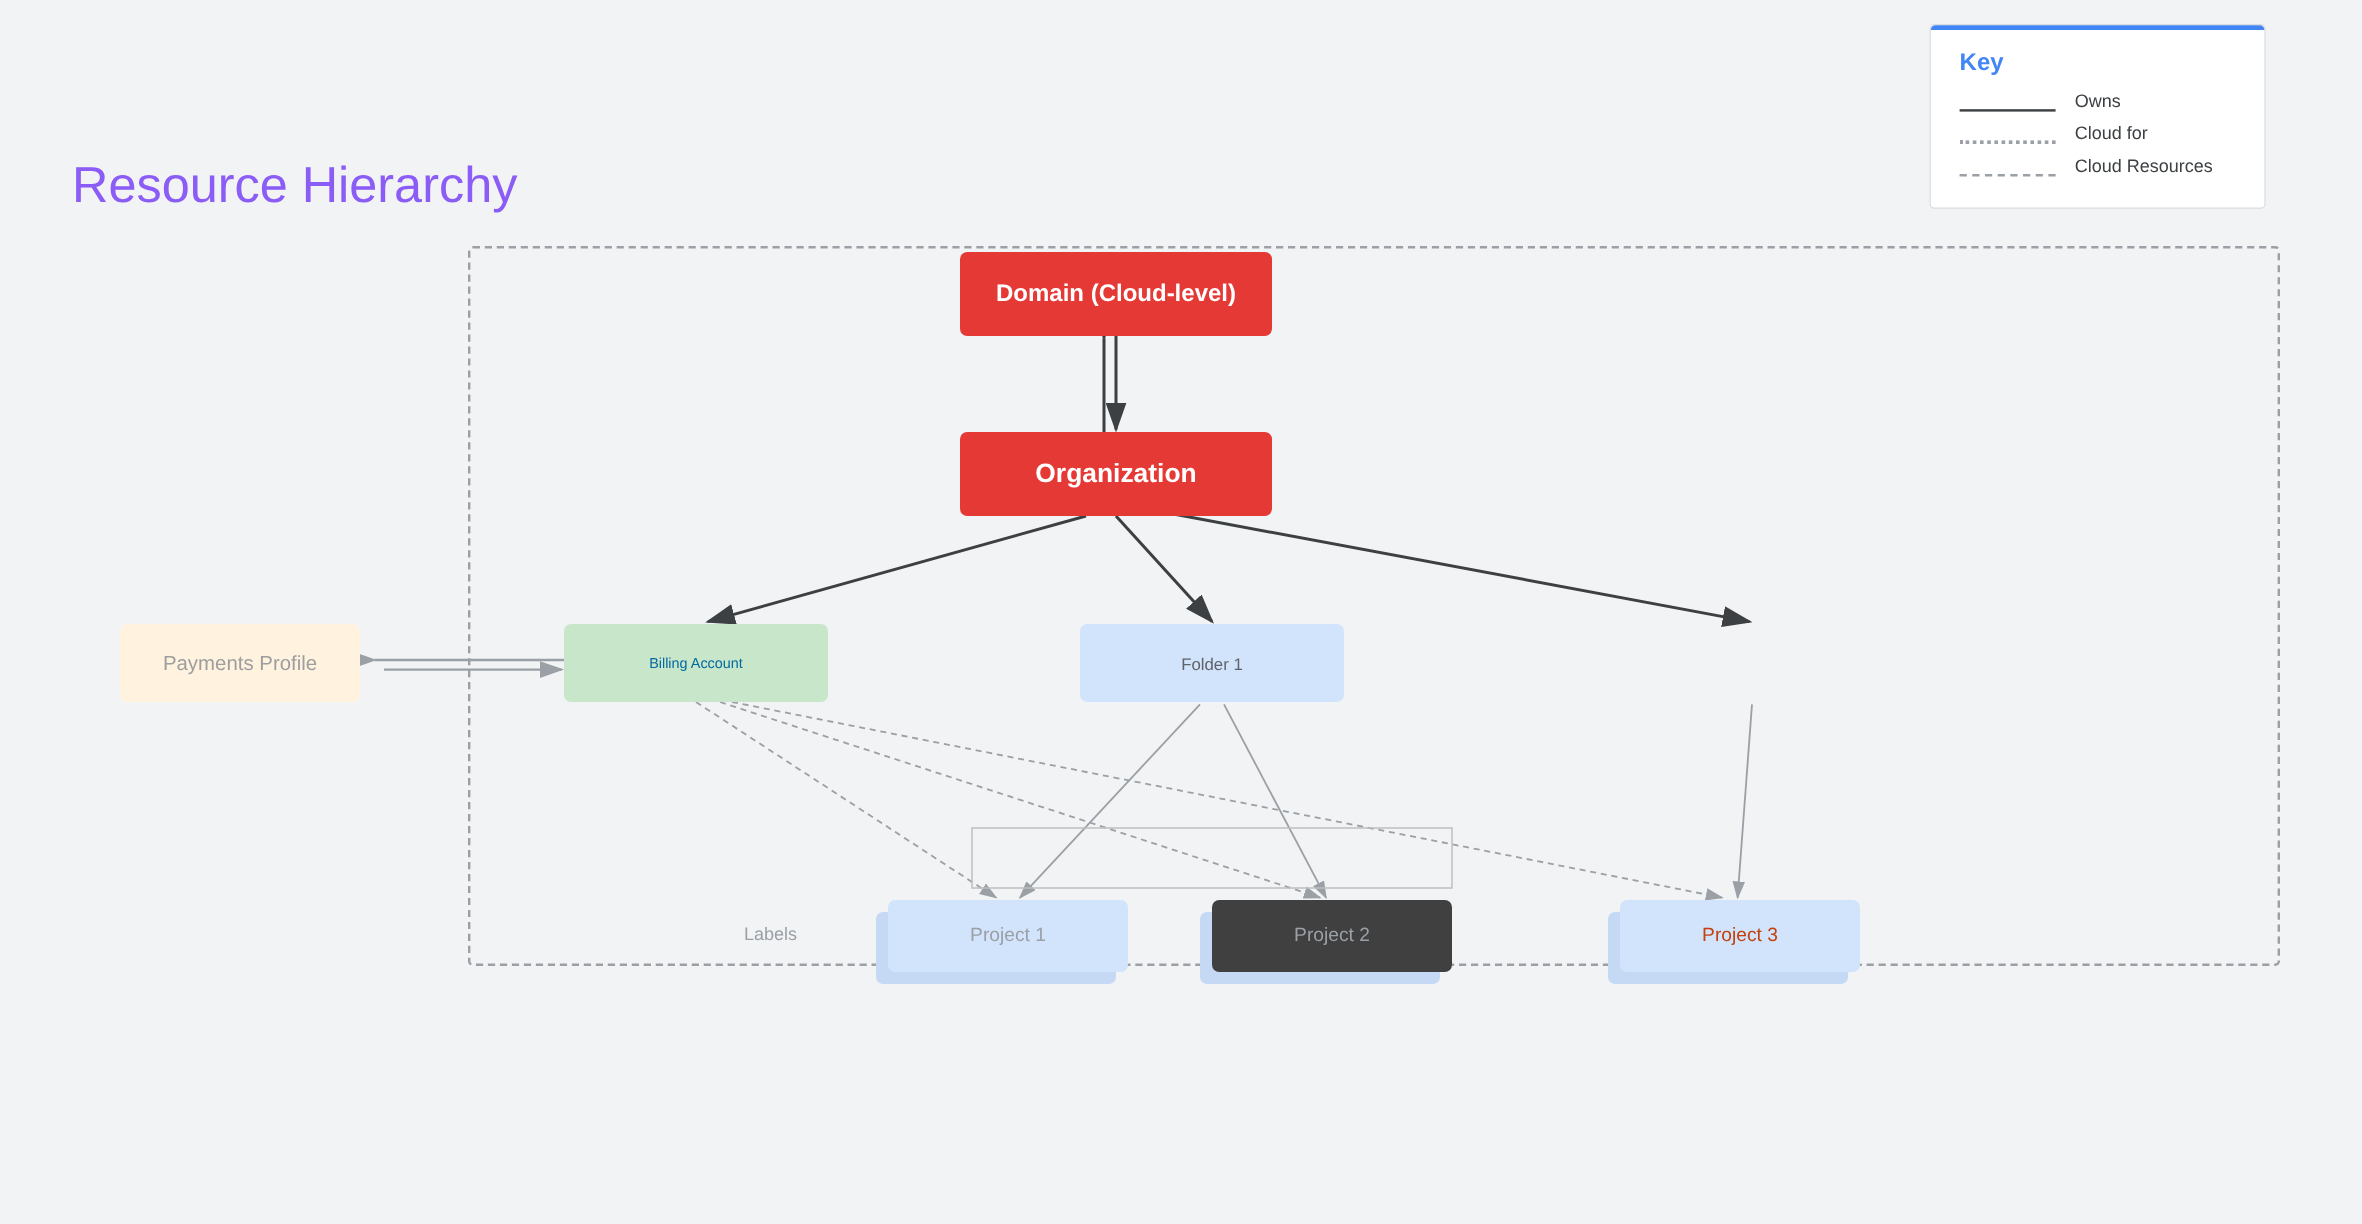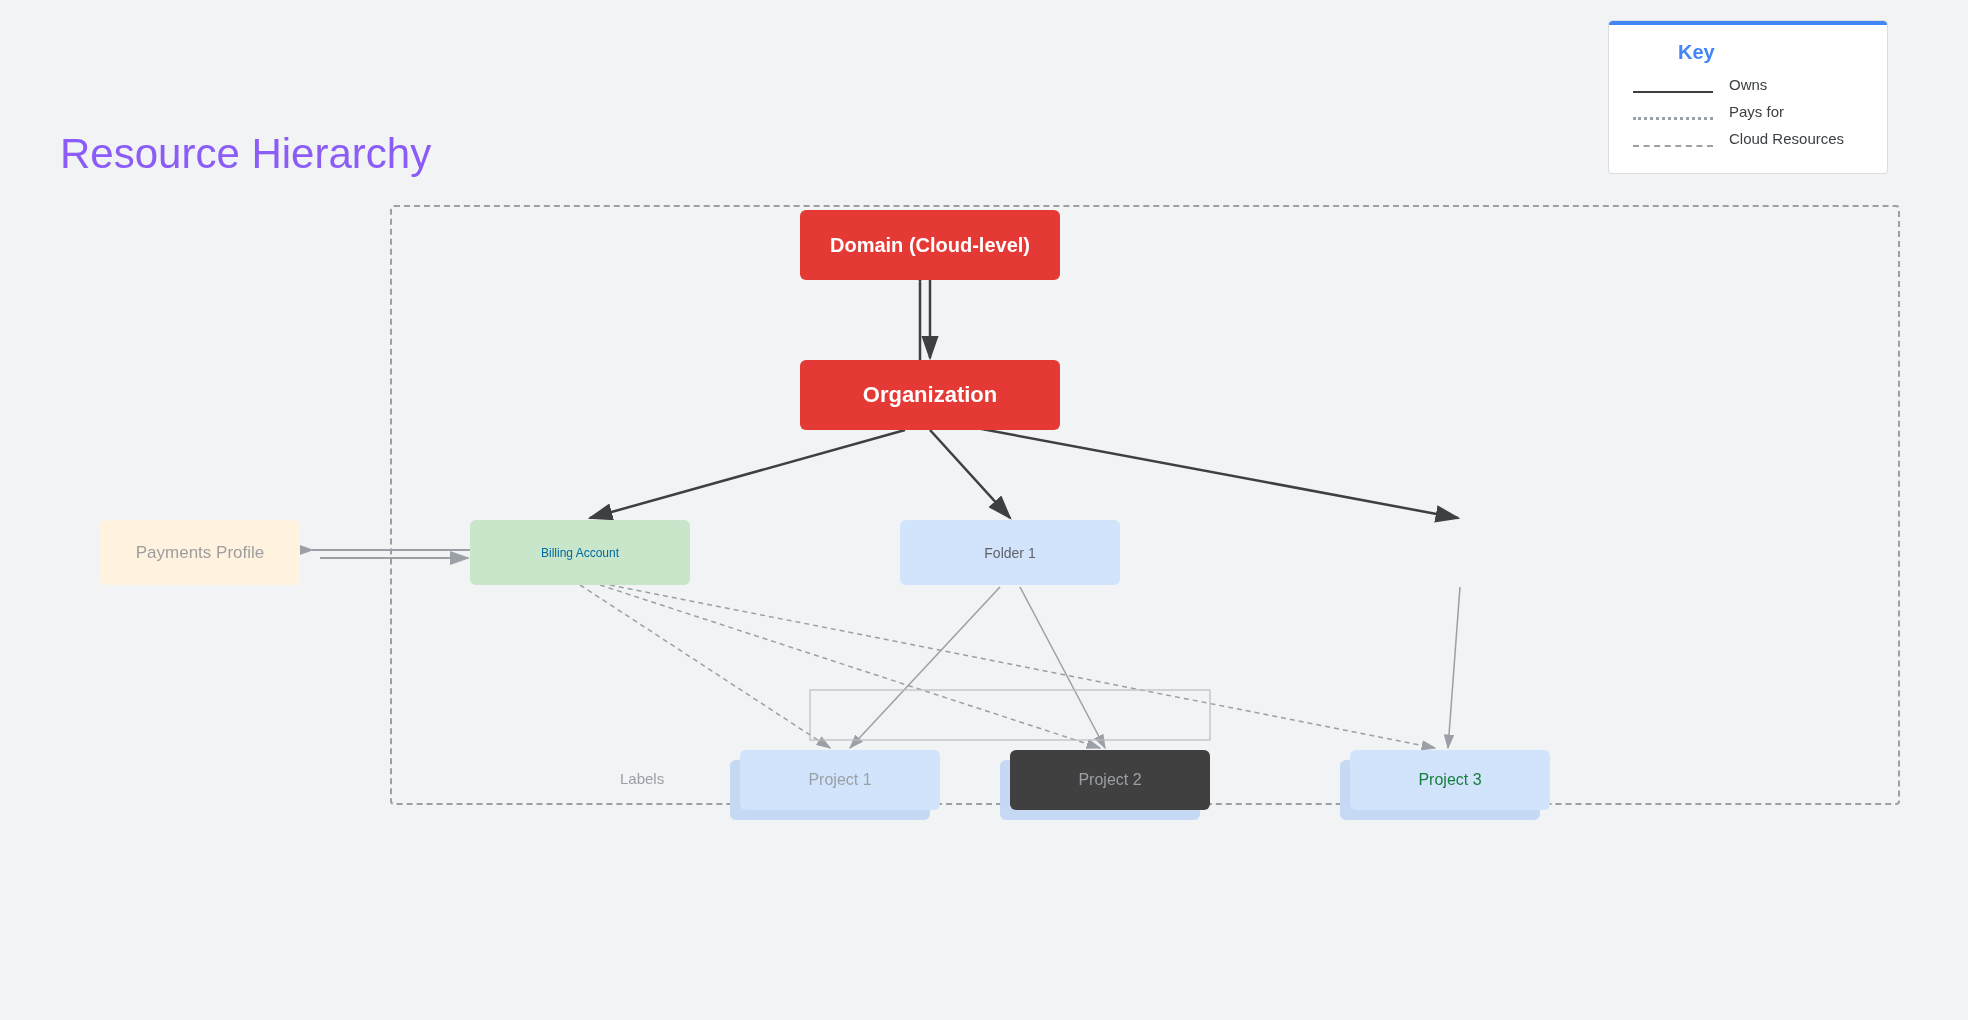--- a/index.html
+++ b/index.html
@@ -38,21 +38,20 @@
       height: 4px;
       background: #4285f4;
       border-radius: 4px 4px 0 0;
     }
     .key-title {
       color: #4285f4;
       font-size: 20px;
       font-weight: 700;
       margin-bottom: 12px;
       margin-top: 4px;
-      margin-left: 45px;
     }
     .key-row {
       display: flex;
       align-items: flex-end;
       margin-bottom: 10px;
       gap: 16px;
     }
     .key-line-solid {
       width: 80px;
       height: 2px;
@@ -184,21 +183,21 @@
       width: 200px;
       height: 60px;
       top: 710px;
       left: 960px;
       border-radius: 6px;
       position: absolute;
       z-index: 0;
     }
     .node-project3 {
       background: #d2e3fc;
-      color: #15803d;
+      color: #c2410c;
       font-size: 16px;
       width: 200px;
       height: 60px;
       top: 700px;
       left: 1310px;
     }
     .node-project3-back {
       background: #c5d9f5;
       width: 200px;
       height: 60px;
@@ -246,21 +245,21 @@
 
 <div class="key-box">
   <div class="key-top-bar"></div>
   <div class="key-title">Key</div>
   <div class="key-row">
     <div class="key-line-solid"></div>
     <span class="key-label">Owns</span>
   </div>
   <div class="key-row">
     <div class="key-line-dotted"></div>
-    <span class="key-label">Pays for</span>
+    <span class="key-label">Cloud for</span>
   </div>
   <div class="key-row">
     <div class="key-line-dashed"></div>
     <span class="key-label">Cloud Resources</span>
   </div>
 </div>
 
 <div class="diagram">
 
   <div class="cloud-border"></div>

